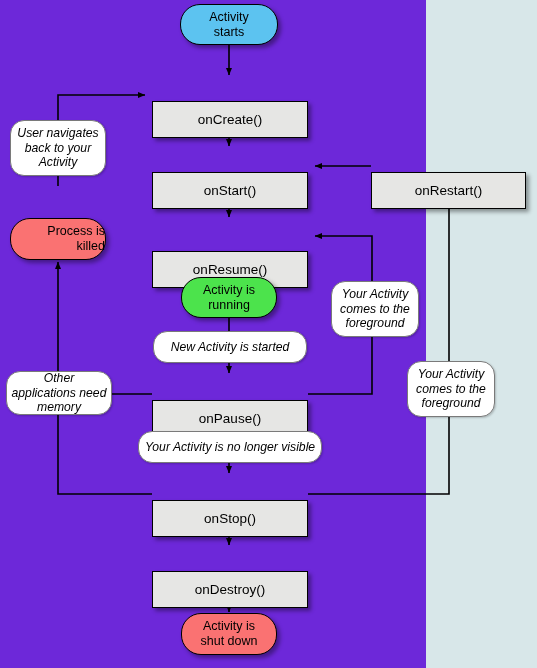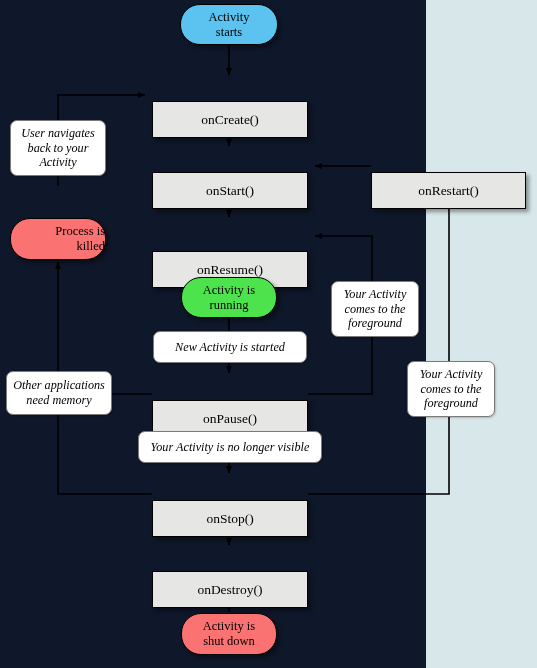--- a/index.html
+++ b/index.html
@@ -10,22 +10,21 @@
     width: 537px;
     height: 668px;
     background: #d8e7e9;
     font-family: "Liberation Sans", sans-serif;
     overflow: hidden;
   }
   #diagram {
     position: relative;
     width: 426px;
     height: 668px;
-    background: #0f172a;
-    font-family: Liberation Serif, serif;
+    background: #6d28d9;
   }
   #edges {
     position: absolute;
     left: 0;
     top: 0;
     width: 537px;
     height: 668px;
   }
 
   
@@ -60,21 +59,21 @@
   }
   .pill.start  { background: #5cc3f0; }
   .pill.run    { background: #4ce34c; }
   .pill.killed { background: #fa7272; }
   .pill.shut   { background: #fa7272; }
 
   
   .note {
     background: #ffffff;
     border: 1.1px solid #7a7a7a;
-    border-radius: 7px;
+    border-radius: 14px;
     font-size: 12.2px;
     font-style: italic;
     line-height: 1.22;
     padding: 15px 4px;
     box-shadow: 1px 1px 2px rgba(0,0,0,0.20);
   }
   .note-label {
     display: block;
     width: 100%;
   }

